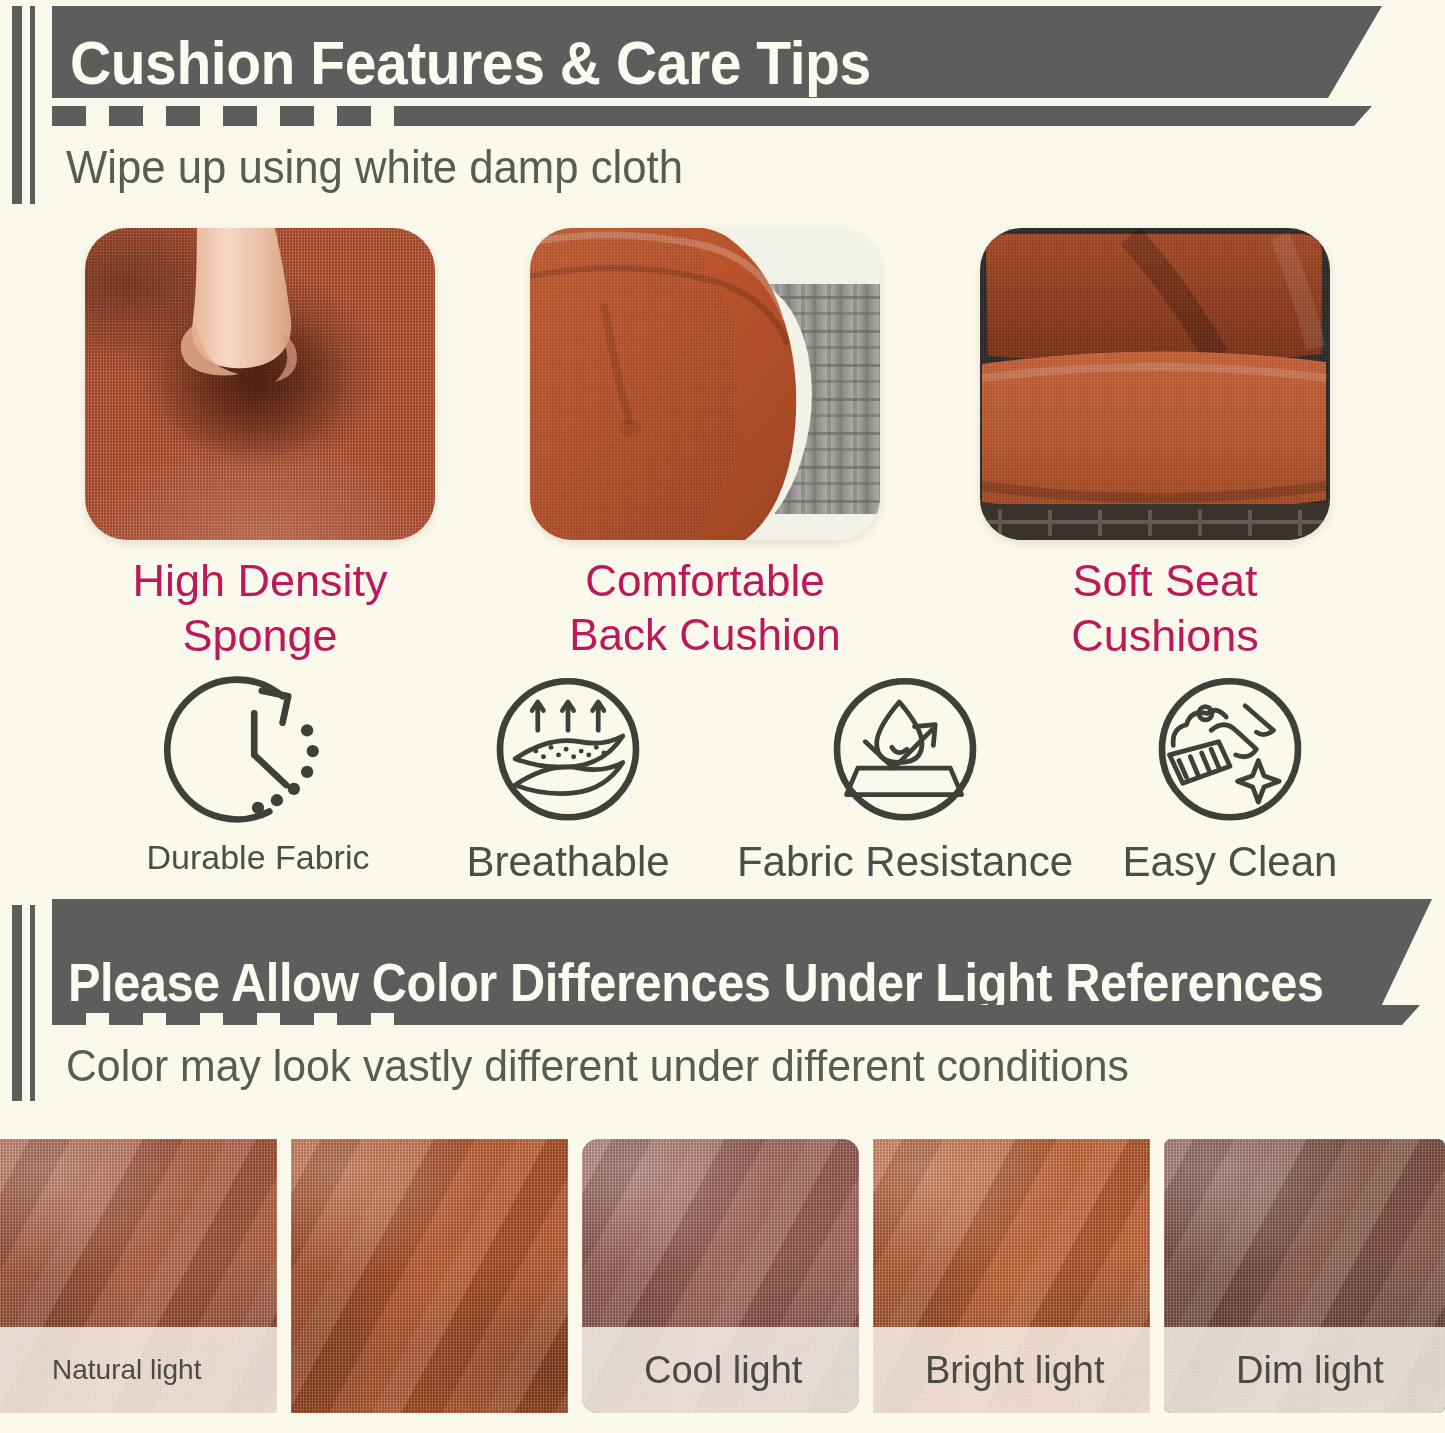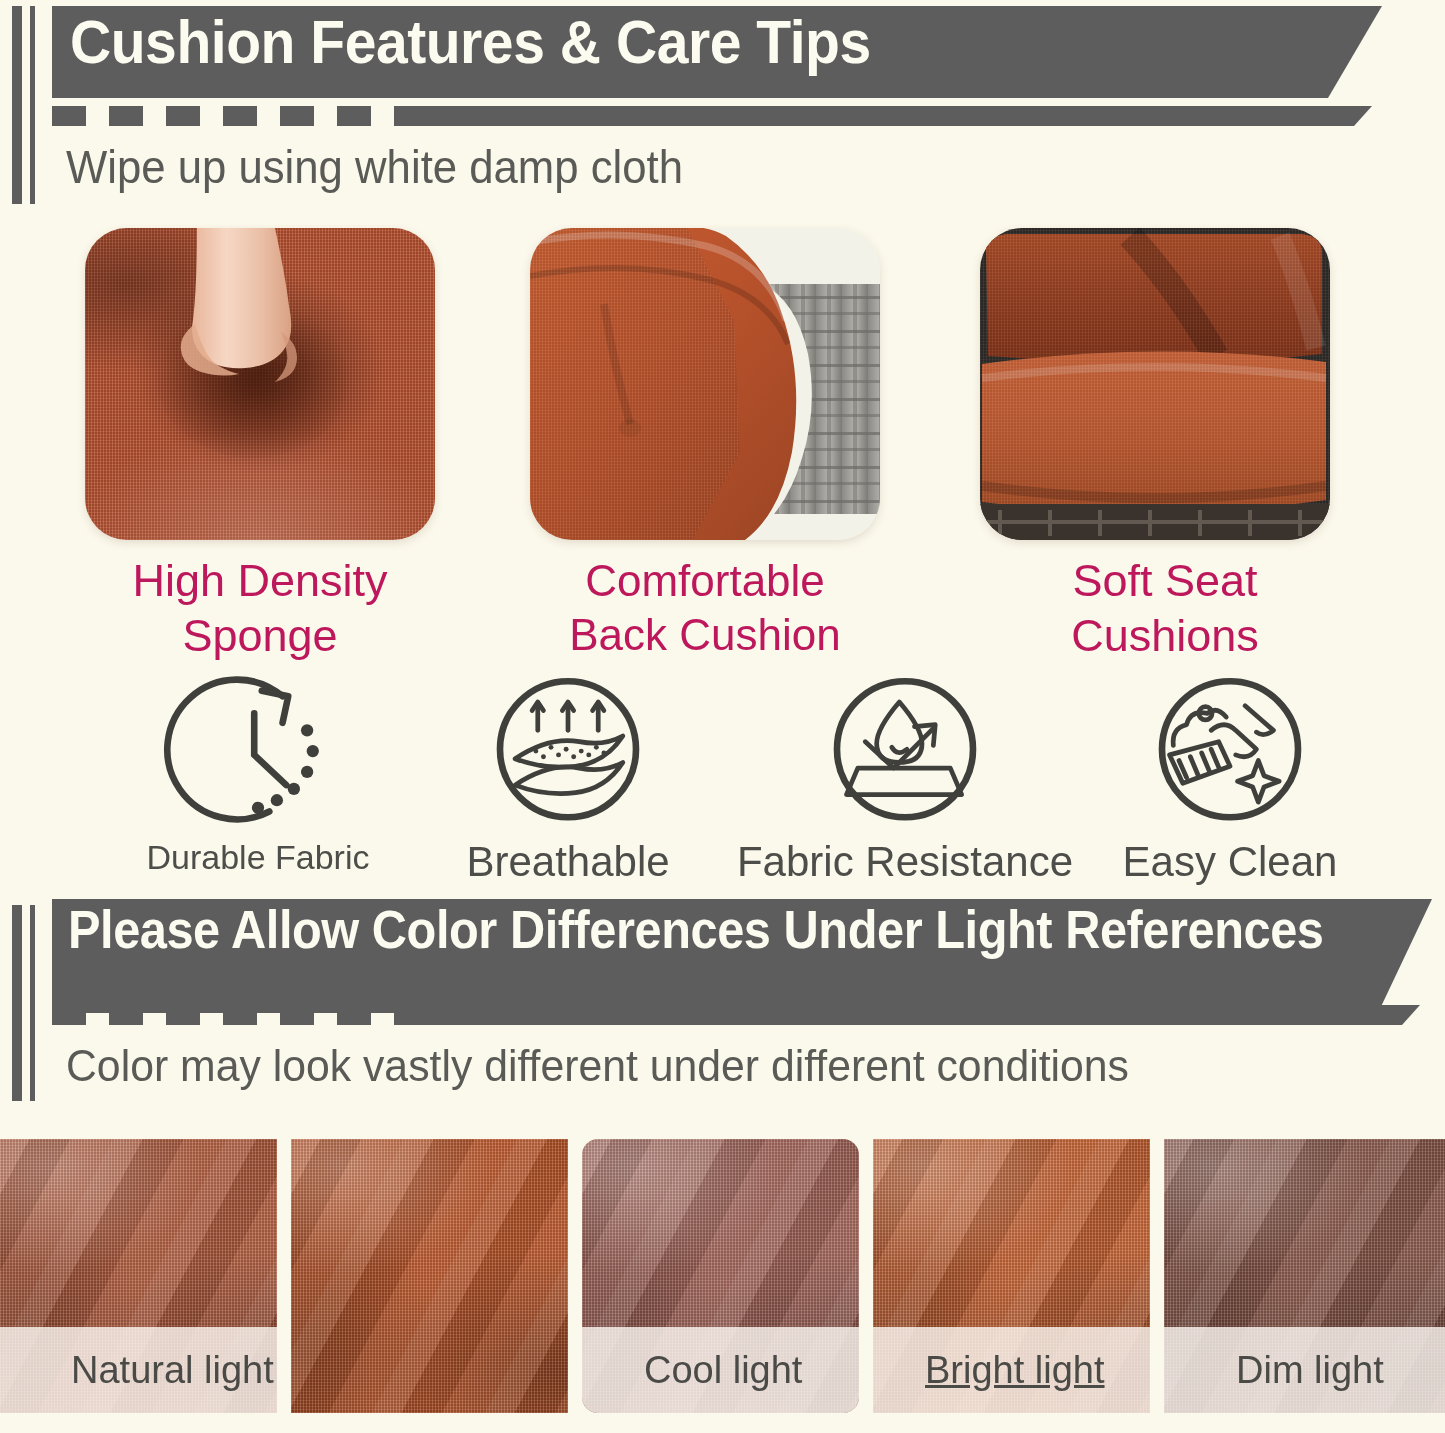--- a/index.html
+++ b/index.html
@@ -13,21 +13,21 @@
 
   
   .vrule{position:absolute;background:#5d5d5d;}
   .vrule.thick{width:10px;}
   .vrule.thin{width:5px;}
 
   
   .banner{
     position:absolute;
     background:#5d5d5d;
-    display:flex;align-items:flex-start;
+    display:flex;align-items:flex-end;
   }
   .banner .bannertext{
     color:#fcfbf0;
     font-family:"Liberation Sans Narrow","Liberation Sans",sans-serif;
     font-weight:700;
     letter-spacing:-0.5px;
     white-space:nowrap;
     transform:scaleX(.92);
     transform-origin:left center;
   }
@@ -358,21 +358,21 @@
   </div>
 
   <div class="subhead" style="left:66px;top:1040px;font-size:45px;">Color may look vastly different under different conditions</div>
 
   <div class="swatch" style="left:0px;top:1139px;width:277px;height:274px;">
     <div class="cloth" style="background:#b85f40;"></div>
     <div class="fold"></div>
     <div class="sheen"></div>
     <div class="tex"></div>
     <div class="labelband" style="height:86px;">
-      <span style="font-size:38px;margin-left:71px;">Natural light</span>
+      <span style="font-size:28px;margin-left:52px;">Natural light</span>
     </div>
   </div>
 
   <div class="swatch" style="left:291px;top:1139px;width:277px;height:274px;">
     <div class="cloth" style="background:#c35a2c;"></div>
     <div class="fold"></div>
     <div class="sheen"></div>
     <div class="tex"></div>
   </div>
 
@@ -385,25 +385,25 @@
       <span style="font-size:38px;margin-left:62px;">Cool light</span>
     </div>
   </div>
 
   <div class="swatch" style="left:873px;top:1139px;width:277px;height:274px;">
     <div class="cloth" style="background:#cb6433;"></div>
     <div class="fold"></div>
     <div class="sheen"></div>
     <div class="tex"></div>
     <div class="labelband" style="height:86px;">
-      <span style="font-size:38px;margin-left:52px;text-decoration:underline;">Bright light</span>
+      <span style="font-size:38px;margin-left:52px;">Bright light</span>
     </div>
   </div>
 
-  <div class="swatch" style="left:1164px;top:1139px;width:281px;height:274px;">
+  <div class="swatch" style="left:1164px;top:1139px;width:281px;height:274px;border-radius:7px;">
     <div class="cloth" style="background:#8e5a4c;"></div>
     <div class="fold"></div>
     <div class="sheen"></div>
     <div class="tex"></div>
     <div class="labelband" style="height:86px;">
       <span style="font-size:38px;margin-left:72px;">Dim light</span>
     </div>
   </div>
 
 </div>

